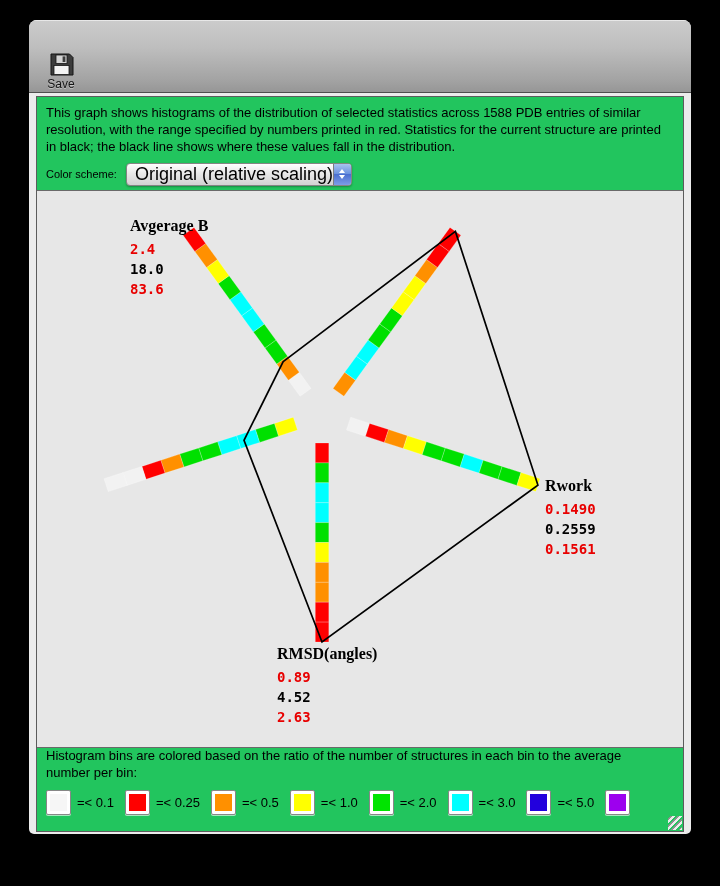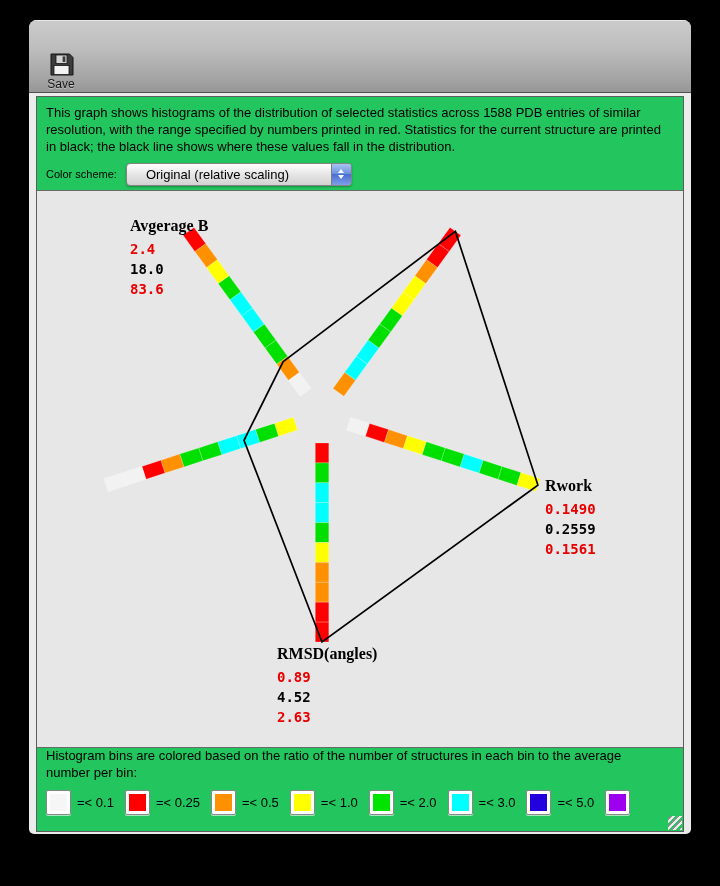--- a/index.html
+++ b/index.html
@@ -43,21 +43,21 @@
     border:1px solid #5c5c5c;background:#22c55e;
   }
   .description{padding:7px 9px 2px 9px;font-size:13px;line-height:17px;color:#000;}
   .scheme-row{display:flex;align-items:center;margin:5px 0 0 9px;height:24px;}
   .scheme-label{font-size:11px;color:#000;margin-right:9px;}
   .popup{
     position:relative;width:224px;height:21px;border:1px solid #848484;border-radius:4px;
     background:linear-gradient(#ffffff,#e8e8e8 45%,#d2d2d2);
     box-shadow:0 1px 2px rgba(0,0,0,.3);display:flex;align-items:center;overflow:hidden;
   }
-  .popup-text{flex:1;font-size:13px;color:#000;padding-left:8px;white-space:nowrap;margin-left:11px;}
+  .popup-text{flex:1;font-size:18px;color:#000;padding-left:8px;white-space:nowrap;}
   .popup-cap{
     width:19px;height:100%;border-left:1px solid #7d7d7d;
     background:linear-gradient(#a7c3ef,#6d94e0 45%,#4a6fd0 50%,#7d9ee8);
     display:flex;flex-direction:column;align-items:center;justify-content:center;gap:2px;
   }
   .arr-up{width:0;height:0;border-left:3.5px solid transparent;border-right:3.5px solid transparent;border-bottom:4.5px solid #fff;}
   .arr-down{width:0;height:0;border-left:3.5px solid transparent;border-right:3.5px solid transparent;border-top:4.5px solid #fff;}
   
   .plot-area{
     position:absolute;left:0;right:0;top:93px;height:556px;

